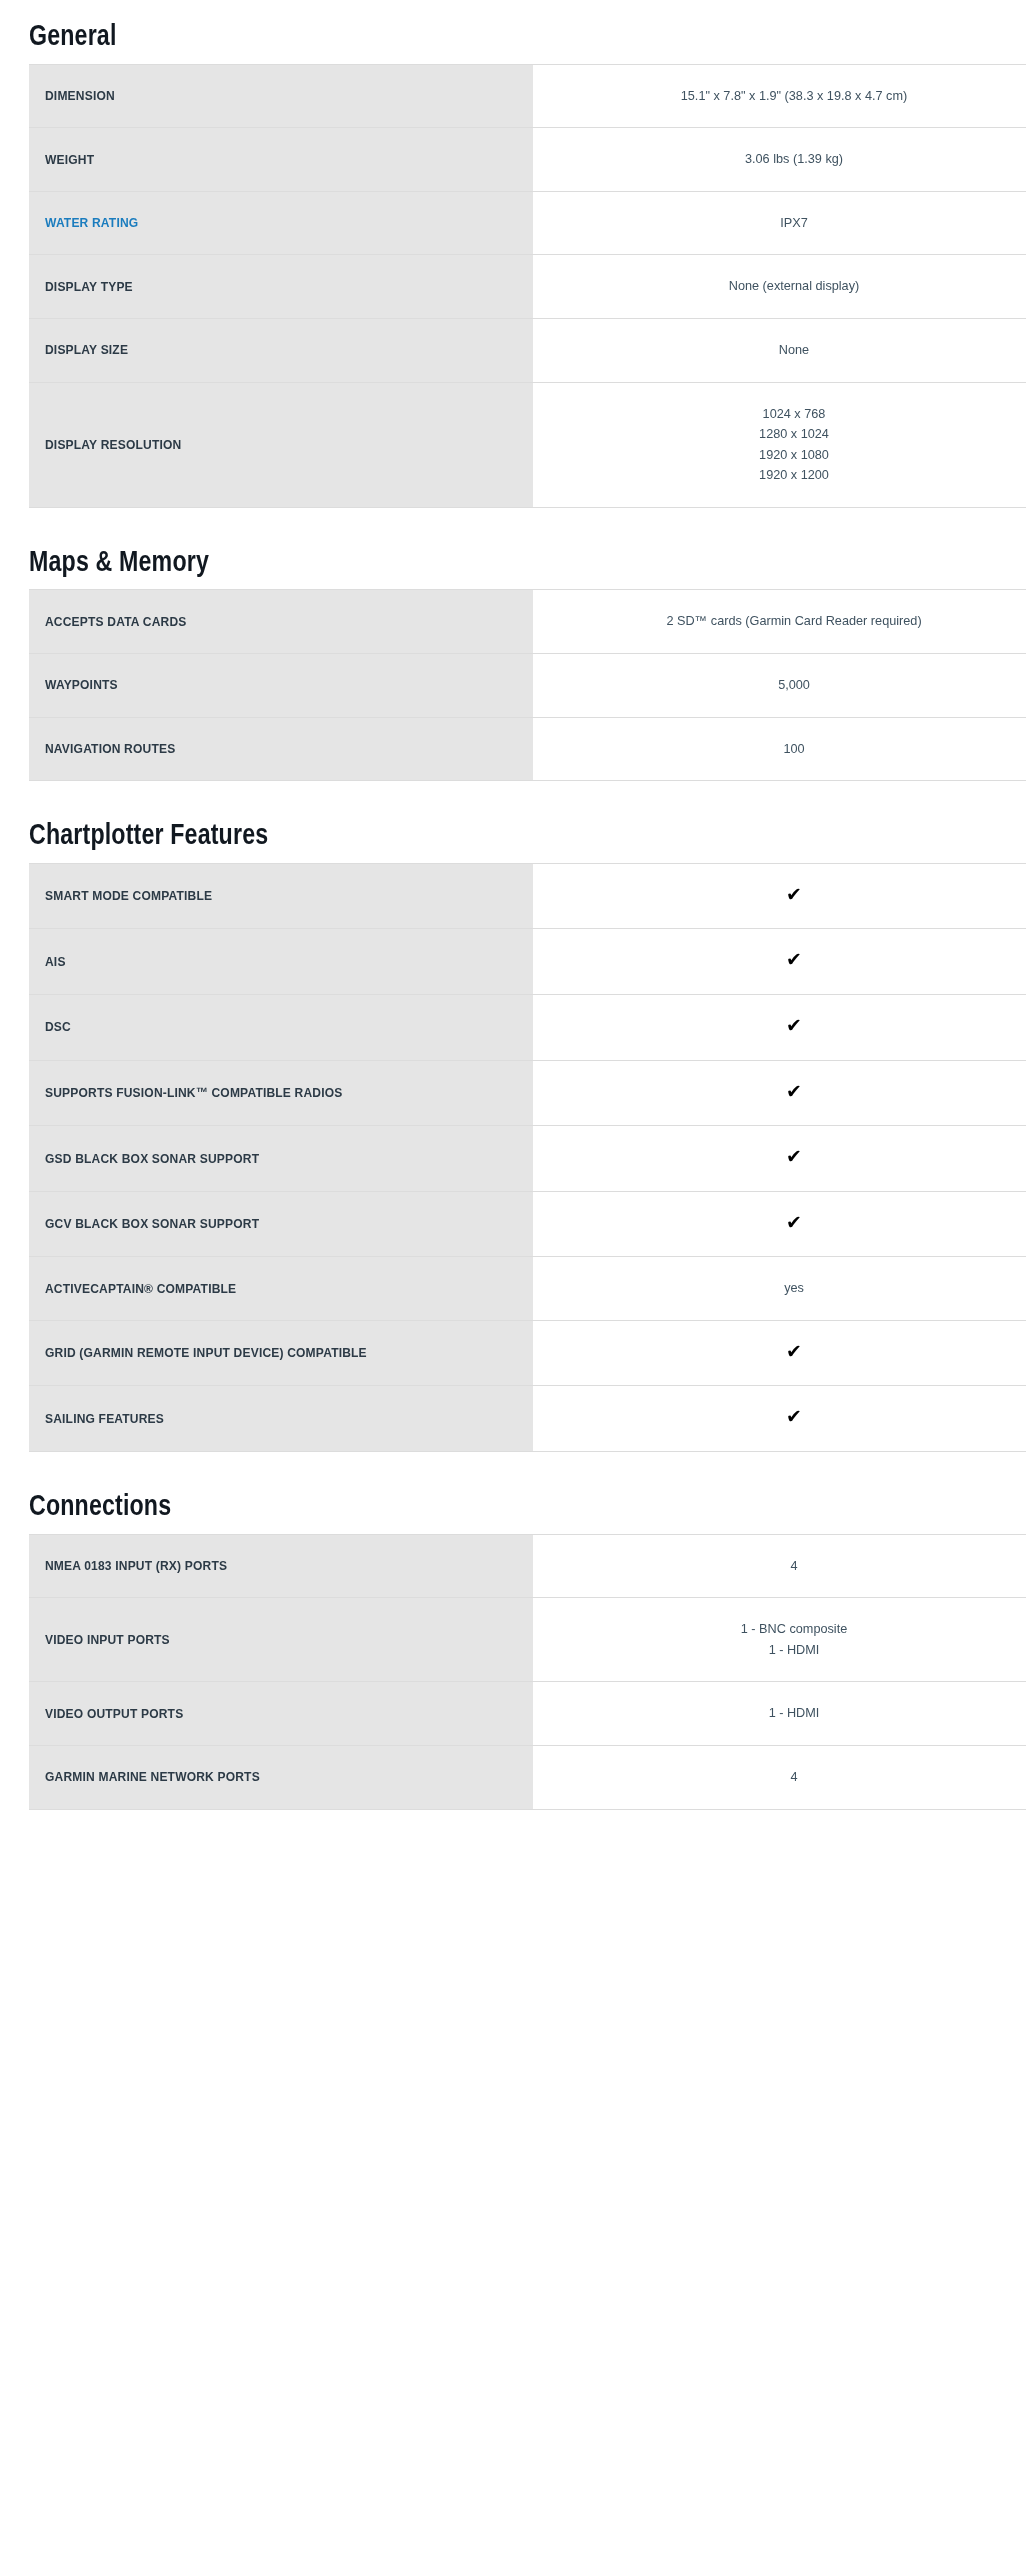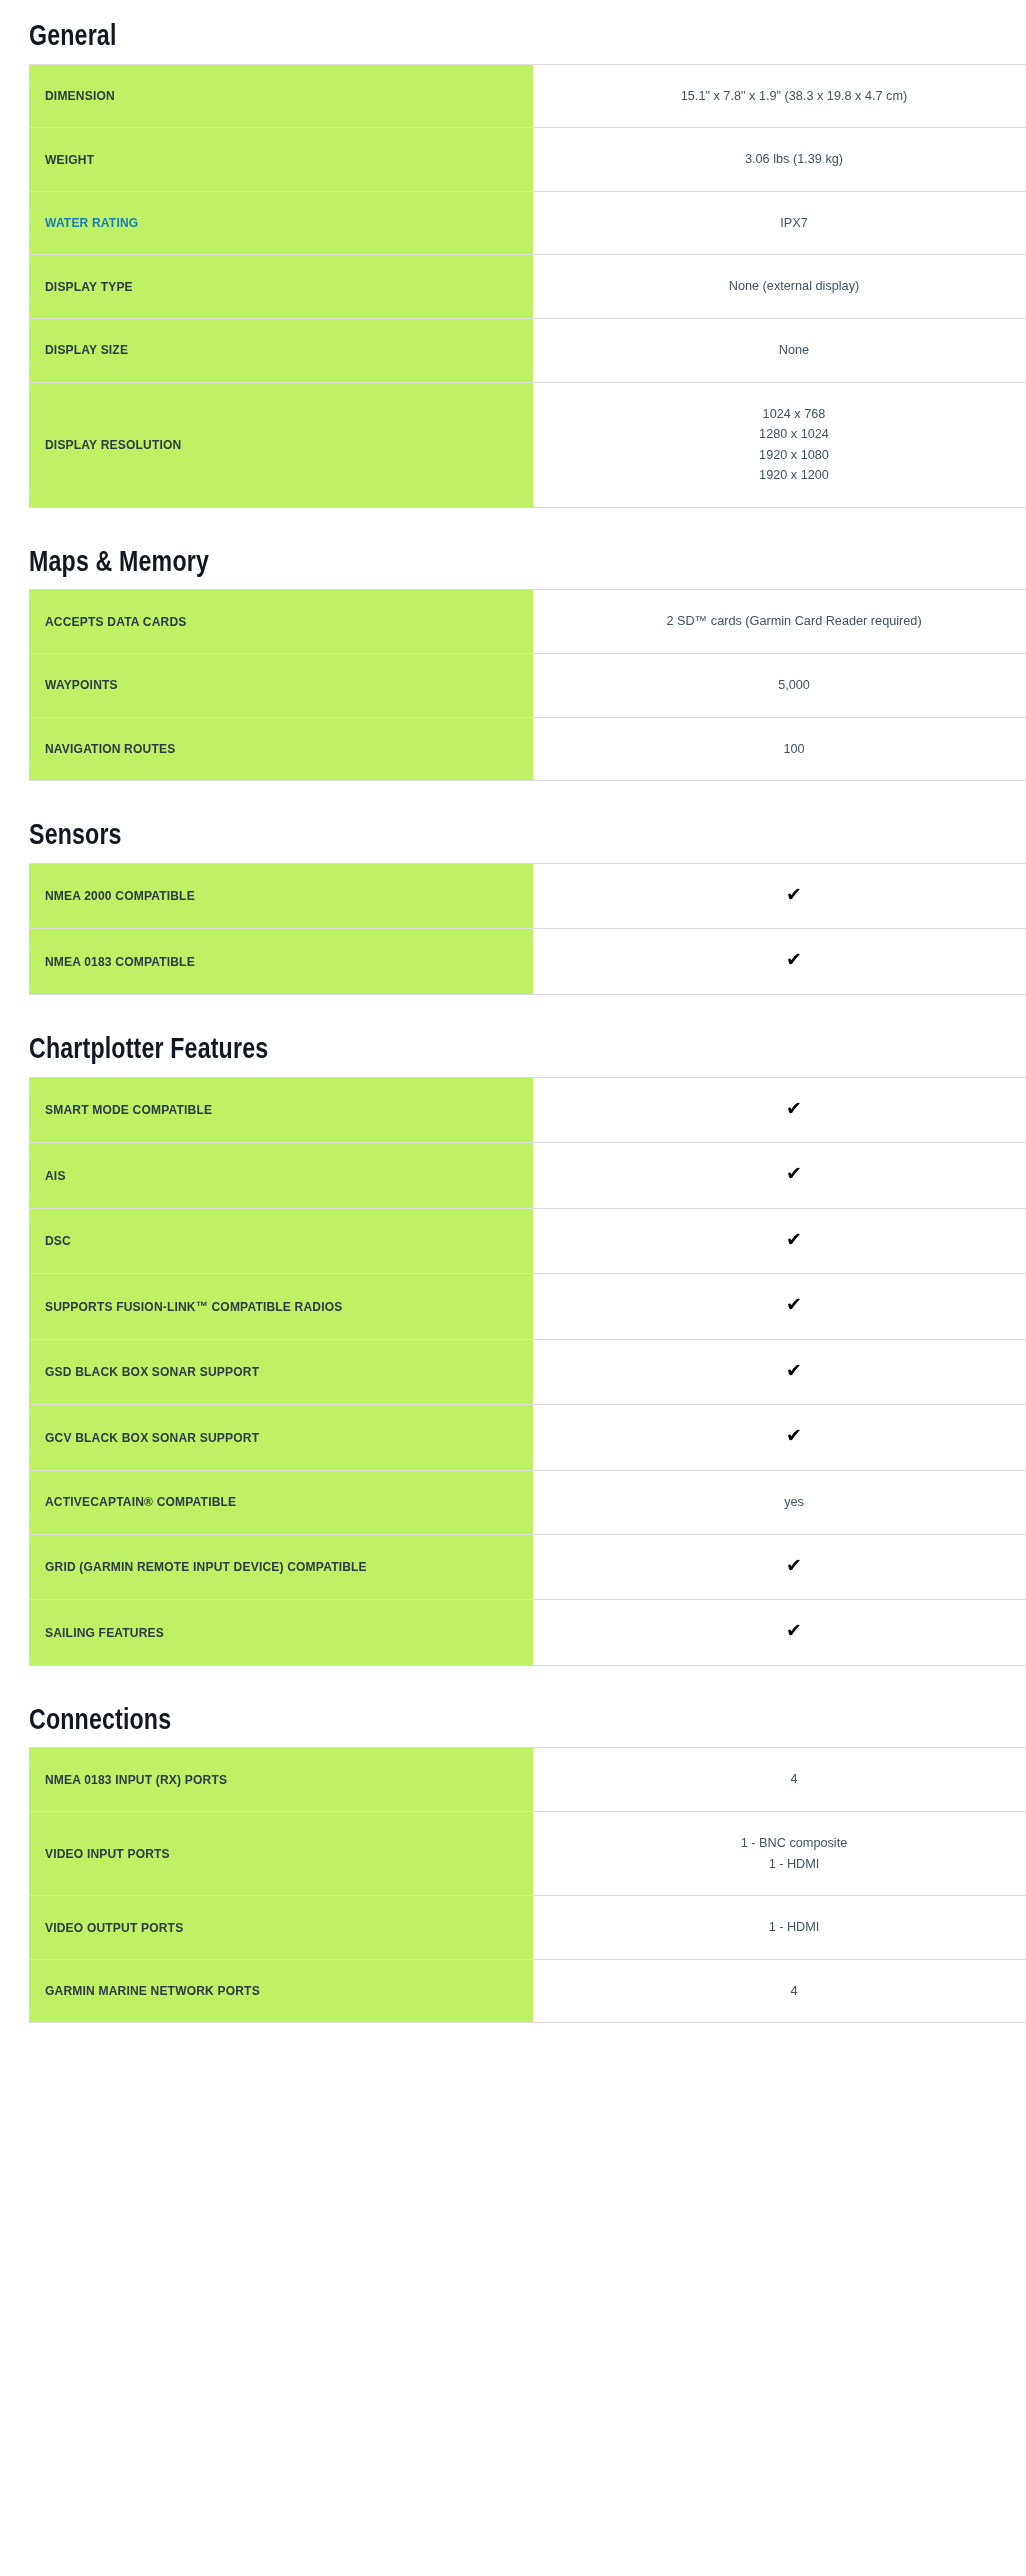--- a/index.html
+++ b/index.html
@@ -47,21 +47,21 @@
   table.spec col.c-label { width: 504px; }
   table.spec col.c-value { width: 522px; }
 
   table.spec tr {
     border-top: 0.9px solid #dcdcdc;
     border-bottom: 0.9px solid #dcdcdc;
   }
   table.spec tr + tr { border-top: none; }
 
   td.label {
-    background: #bef264;
+    background: #e5e5e5;
     padding: 21px 0 21px 16px;
     vertical-align: middle;
     font-family: "Liberation Sans Narrow", "Liberation Sans", sans-serif;
     font-stretch: condensed;
     font-size: 13.7px;
     font-weight: 700;
     letter-spacing: 0.2px;
     text-transform: uppercase;
     color: #2c3a46;
     line-height: 1.3;
@@ -192,39 +192,20 @@
           <tr>
             <td class="label"><span class="lbl-text">NAVIGATION ROUTES</span></td>
             <td class="value">
               <span class="ml">100</span>
             </td>
           </tr>
         </tbody>
       </table>
     </div>
     <div class="section">
-      <h2 class="section-title">Sensors</h2>
-      <table class="spec">
-        <colgroup>
-          <col class="c-label">
-          <col class="c-value">
-        </colgroup>
-        <tbody>
-          <tr>
-            <td class="label"><span class="lbl-text">NMEA 2000 COMPATIBLE</span></td>
-            <td class="value"><span class="check">✔</span></td>
-          </tr>
-          <tr>
-            <td class="label"><span class="lbl-text">NMEA 0183 COMPATIBLE</span></td>
-            <td class="value"><span class="check">✔</span></td>
-          </tr>
-        </tbody>
-      </table>
-    </div>
-    <div class="section">
       <h2 class="section-title">Chartplotter Features</h2>
       <table class="spec">
         <colgroup>
           <col class="c-label">
           <col class="c-value">
         </colgroup>
         <tbody>
           <tr>
             <td class="label"><span class="lbl-text">SMART MODE COMPATIBLE</span></td>
             <td class="value"><span class="check">✔</span></td>

